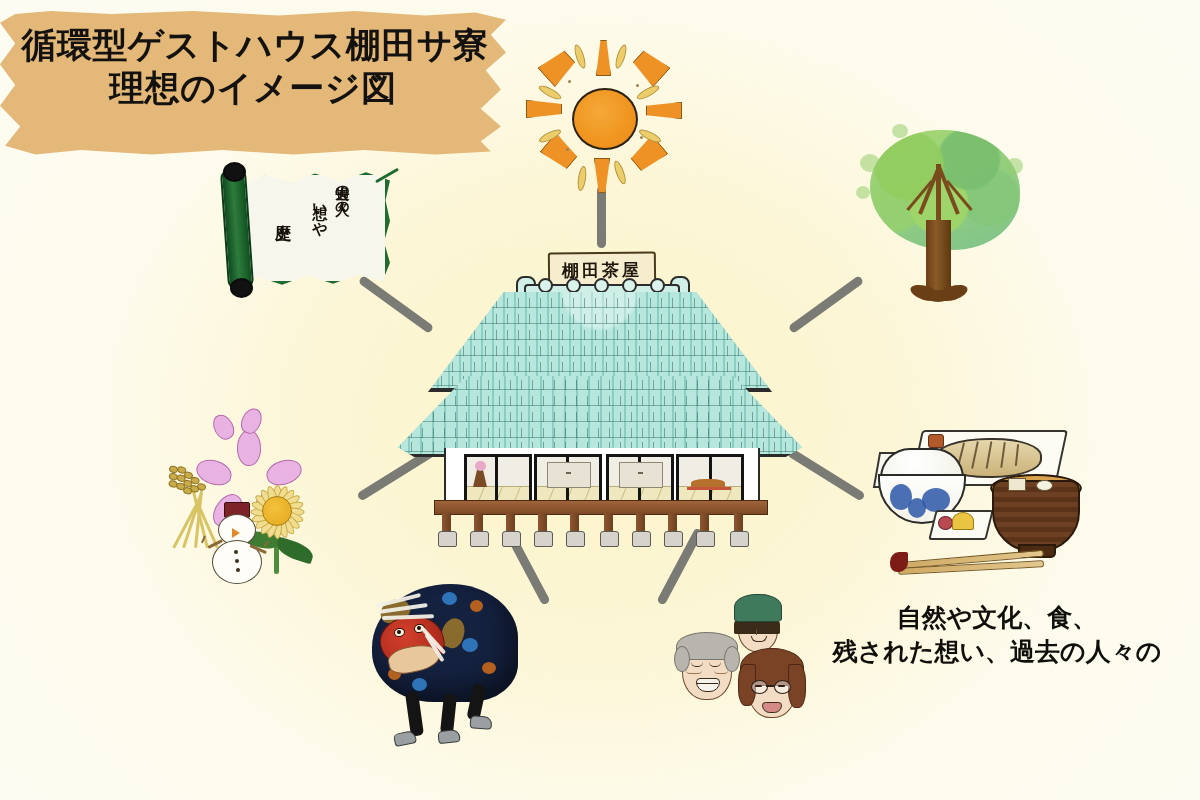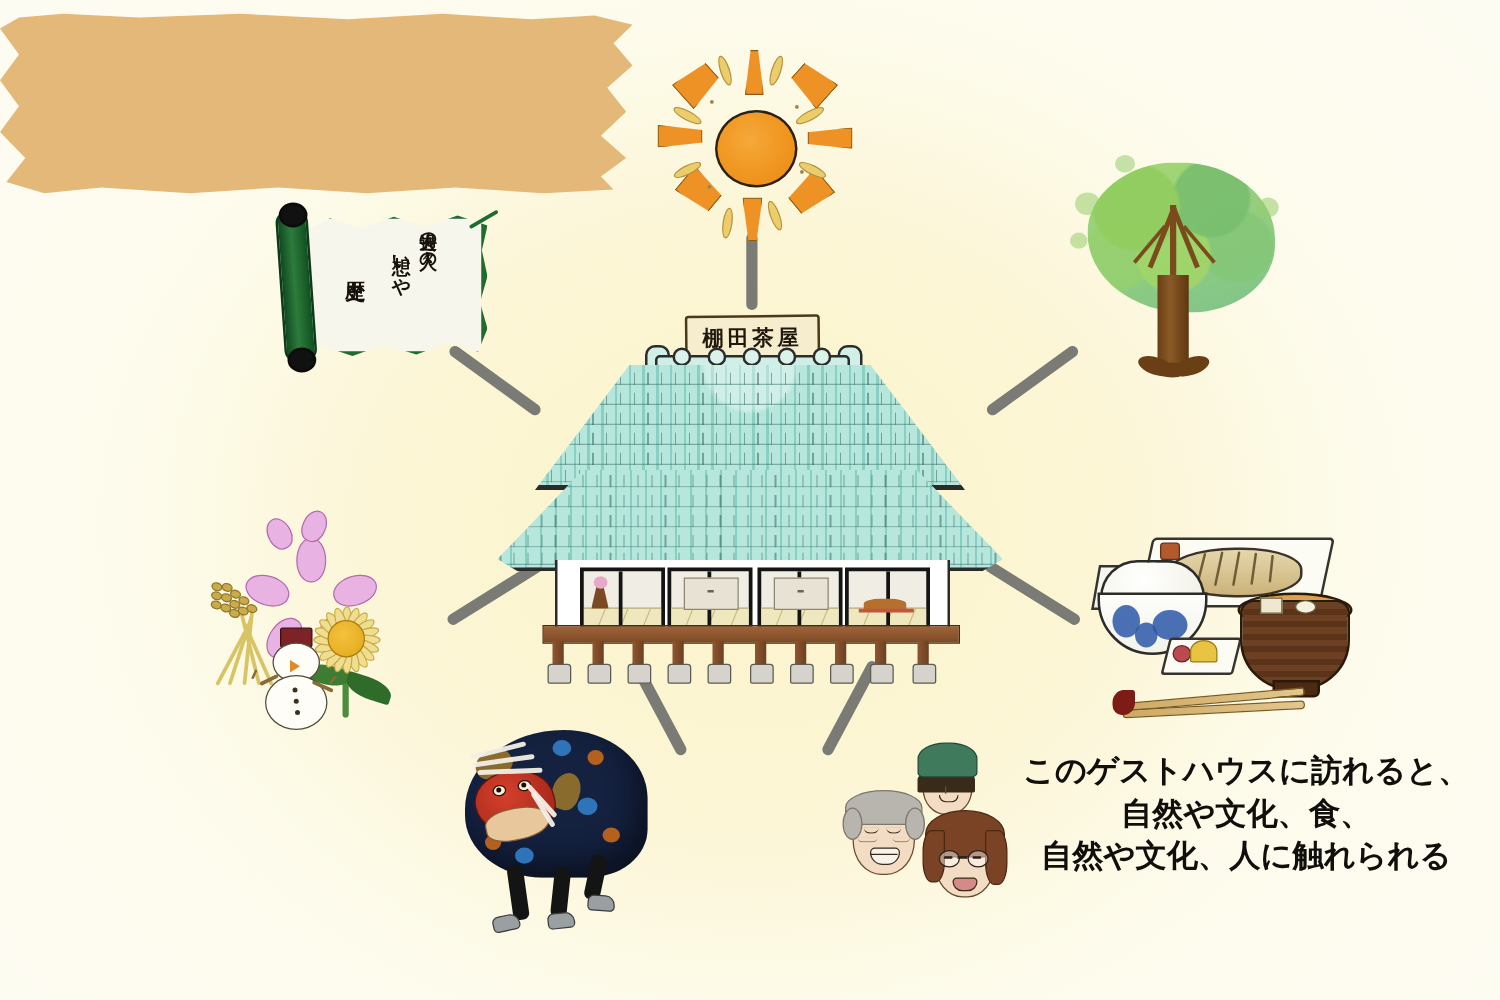--- a/index.html
+++ b/index.html
@@ -247,20 +247,24 @@
   }
   #caption div{white-space:nowrap;}
 </style>
 </head>
 <body>
 
 <div id="stage">
 
   <div id="banner" class="abs">
     <div class="tape"></div>
+    <div class="ttl">
+      <div class="l1">循環型ゲストハウス棚田サ寮</div>
+      <div class="l2">理想のイメージ図</div>
+    </div>
   </div>
 
   <div class="ray abs" style="left:597px;top:186px;width:9px;height:62px;"></div>
   <div class="ray abs" style="left:352px;top:300px;width:88px;height:9px;transform:rotate(36deg);"></div>
   <div class="ray abs" style="left:782px;top:300px;width:88px;height:9px;transform:rotate(-36deg);"></div>
   <div class="ray abs" style="left:352px;top:470px;width:88px;height:9px;transform:rotate(-32deg);"></div>
   <div class="ray abs" style="left:782px;top:470px;width:88px;height:9px;transform:rotate(32deg);"></div>
   <div class="ray abs" style="left:485px;top:562px;width:84px;height:9px;transform:rotate(62deg);"></div>
   <div class="ray abs" style="left:638px;top:562px;width:84px;height:9px;transform:rotate(-62deg);"></div>
 
@@ -590,18 +594,17 @@
       <div class="glass" style="left:17px;top:34px;"></div>
       <div class="glass" style="left:40px;top:34px;"></div>
       <div class="abs" style="left:32px;top:39px;width:8px;height:1.8px;background:#2a2018;"></div>
       <div class="abs" style="left:21px;top:39px;width:7px;height:2px;background:#2a2018;border-radius:2px;"></div>
       <div class="abs" style="left:44px;top:39px;width:7px;height:2px;background:#2a2018;border-radius:2px;"></div>
       <div class="abs" style="left:28px;top:56px;width:18px;height:9px;background:#d48a86;border:1.5px solid #3a2a1a;border-radius:4px 4px 9px 9px;"></div>
     </div>
   </div>
 
   <div id="caption" class="abs">
-    <div>このゲストハウスに訪れると、</div>
     <div>自然や文化、食、</div>
-    <div>自然や文化、人に触れられる</div>
+    <div>残された想い、過去の人々の</div>
   </div>
 
 </div>
 
 </body></html>

